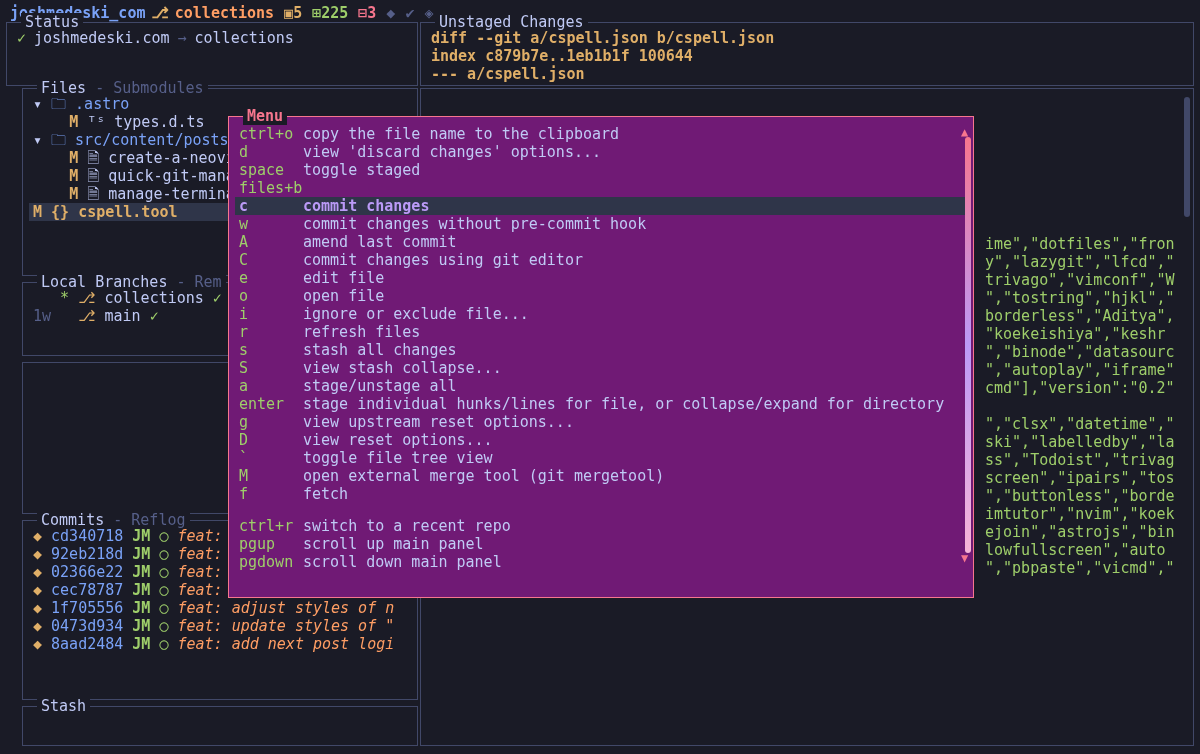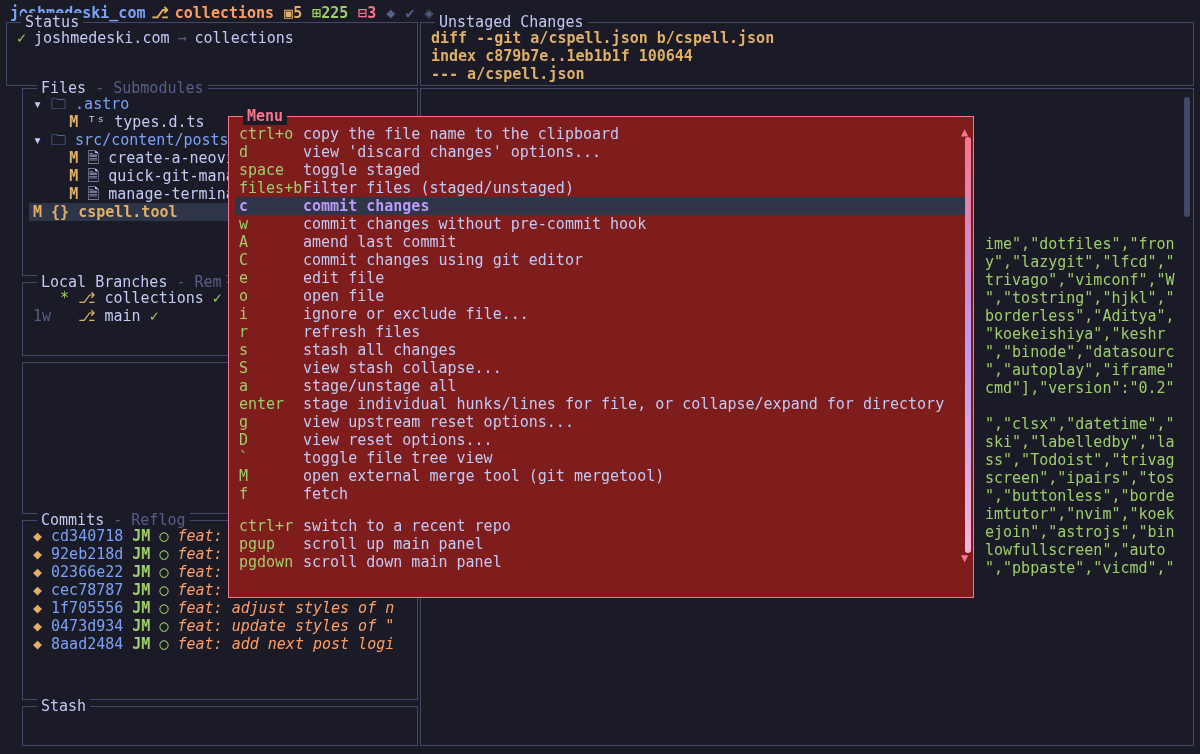--- a/index.html
+++ b/index.html
@@ -90,21 +90,21 @@
     background:#414868; border-radius:3px;
   }
   .diffhdr { color:#e0af68; font-weight:bold; white-space:pre; }
 
   
   .menu {
     position: absolute;
     left: 228px; top: 116px;
     width: 746px; height: 482px;
     border: 1px solid #f7768e;
-    background: #7f1d1d;
+    background: #701a75;
     z-index: 50;
   }
   .menu .mtitle {
     position:absolute; top:-10px; left:14px;
     background:#1a1b26; padding:0 4px;
     color:#f7768e; font-weight:bold;
   }
   .menu .body { padding: 8px 6px; }
   .menu .row {
     display:flex; gap:0; white-space:pre;
@@ -236,21 +236,21 @@
     <div class="jsonfrag" id="jsonfrag"><div class="str">ime","dotfiles","fron</div><div class="str">y","lazygit","lfcd","</div><div class="str">trivago","vimconf","W</div><div class="str">","tostring","hjkl","</div><div class="str">borderless","Aditya",</div><div class="str">"koekeishiya","keshr</div><div class="str">","binode","datasourc</div><div class="str">","autoplay","iframe",</div><div class="str">cmd"],"version":"0.2"</div><div class="blk"></div><div class="str">","clsx","datetime","</div><div class="str">ski","labelledby","la</div><div class="str">ss","Todoist","trivag</div><div class="str">screen","ipairs","tos</div><div class="str">","buttonless","borde</div><div class="str">imtutor","nvim","koek</div><div class="str">ejoin","astrojs","bin</div><div class="str">lowfullscreen","auto</div><div class="str">","pbpaste","vicmd","</div></div>
   </div>
 </div>
 
 <div class="menu">
   <div class="mtitle">Menu</div>
   <div class="body" id="menubody">
       <div class="row"><span class="key">ctrl+o </span><span class="desc">copy the file name to the clipboard</span></div>
       <div class="row"><span class="key">d      </span><span class="desc">view 'discard changes' options...</span></div>
       <div class="row"><span class="key">space  </span><span class="desc">toggle staged</span></div>
-      <div class="row"><span class="key">files+b </span><span class="desc">Filter files (staged/unstaged)</span></div>
+      <div class="row"><span class="key">files+b </span></div>
       <div class="row sel2"><span class="key">c      </span><span class="desc">commit changes</span></div>
       <div class="row"><span class="key">w      </span><span class="desc">commit changes without pre-commit hook</span></div>
       <div class="row"><span class="key">A      </span><span class="desc">amend last commit</span></div>
       <div class="row"><span class="key">C      </span><span class="desc">commit changes using git editor</span></div>
       <div class="row"><span class="key">e      </span><span class="desc">edit file</span></div>
       <div class="row"><span class="key">o      </span><span class="desc">open file</span></div>
       <div class="row"><span class="key">i      </span><span class="desc">ignore or exclude file...</span></div>
       <div class="row"><span class="key">r      </span><span class="desc">refresh files</span></div>
       <div class="row"><span class="key">s      </span><span class="desc">stash all changes</span></div>
       <div class="row"><span class="key">S      </span><span class="desc">view stash collapse...</span></div>

